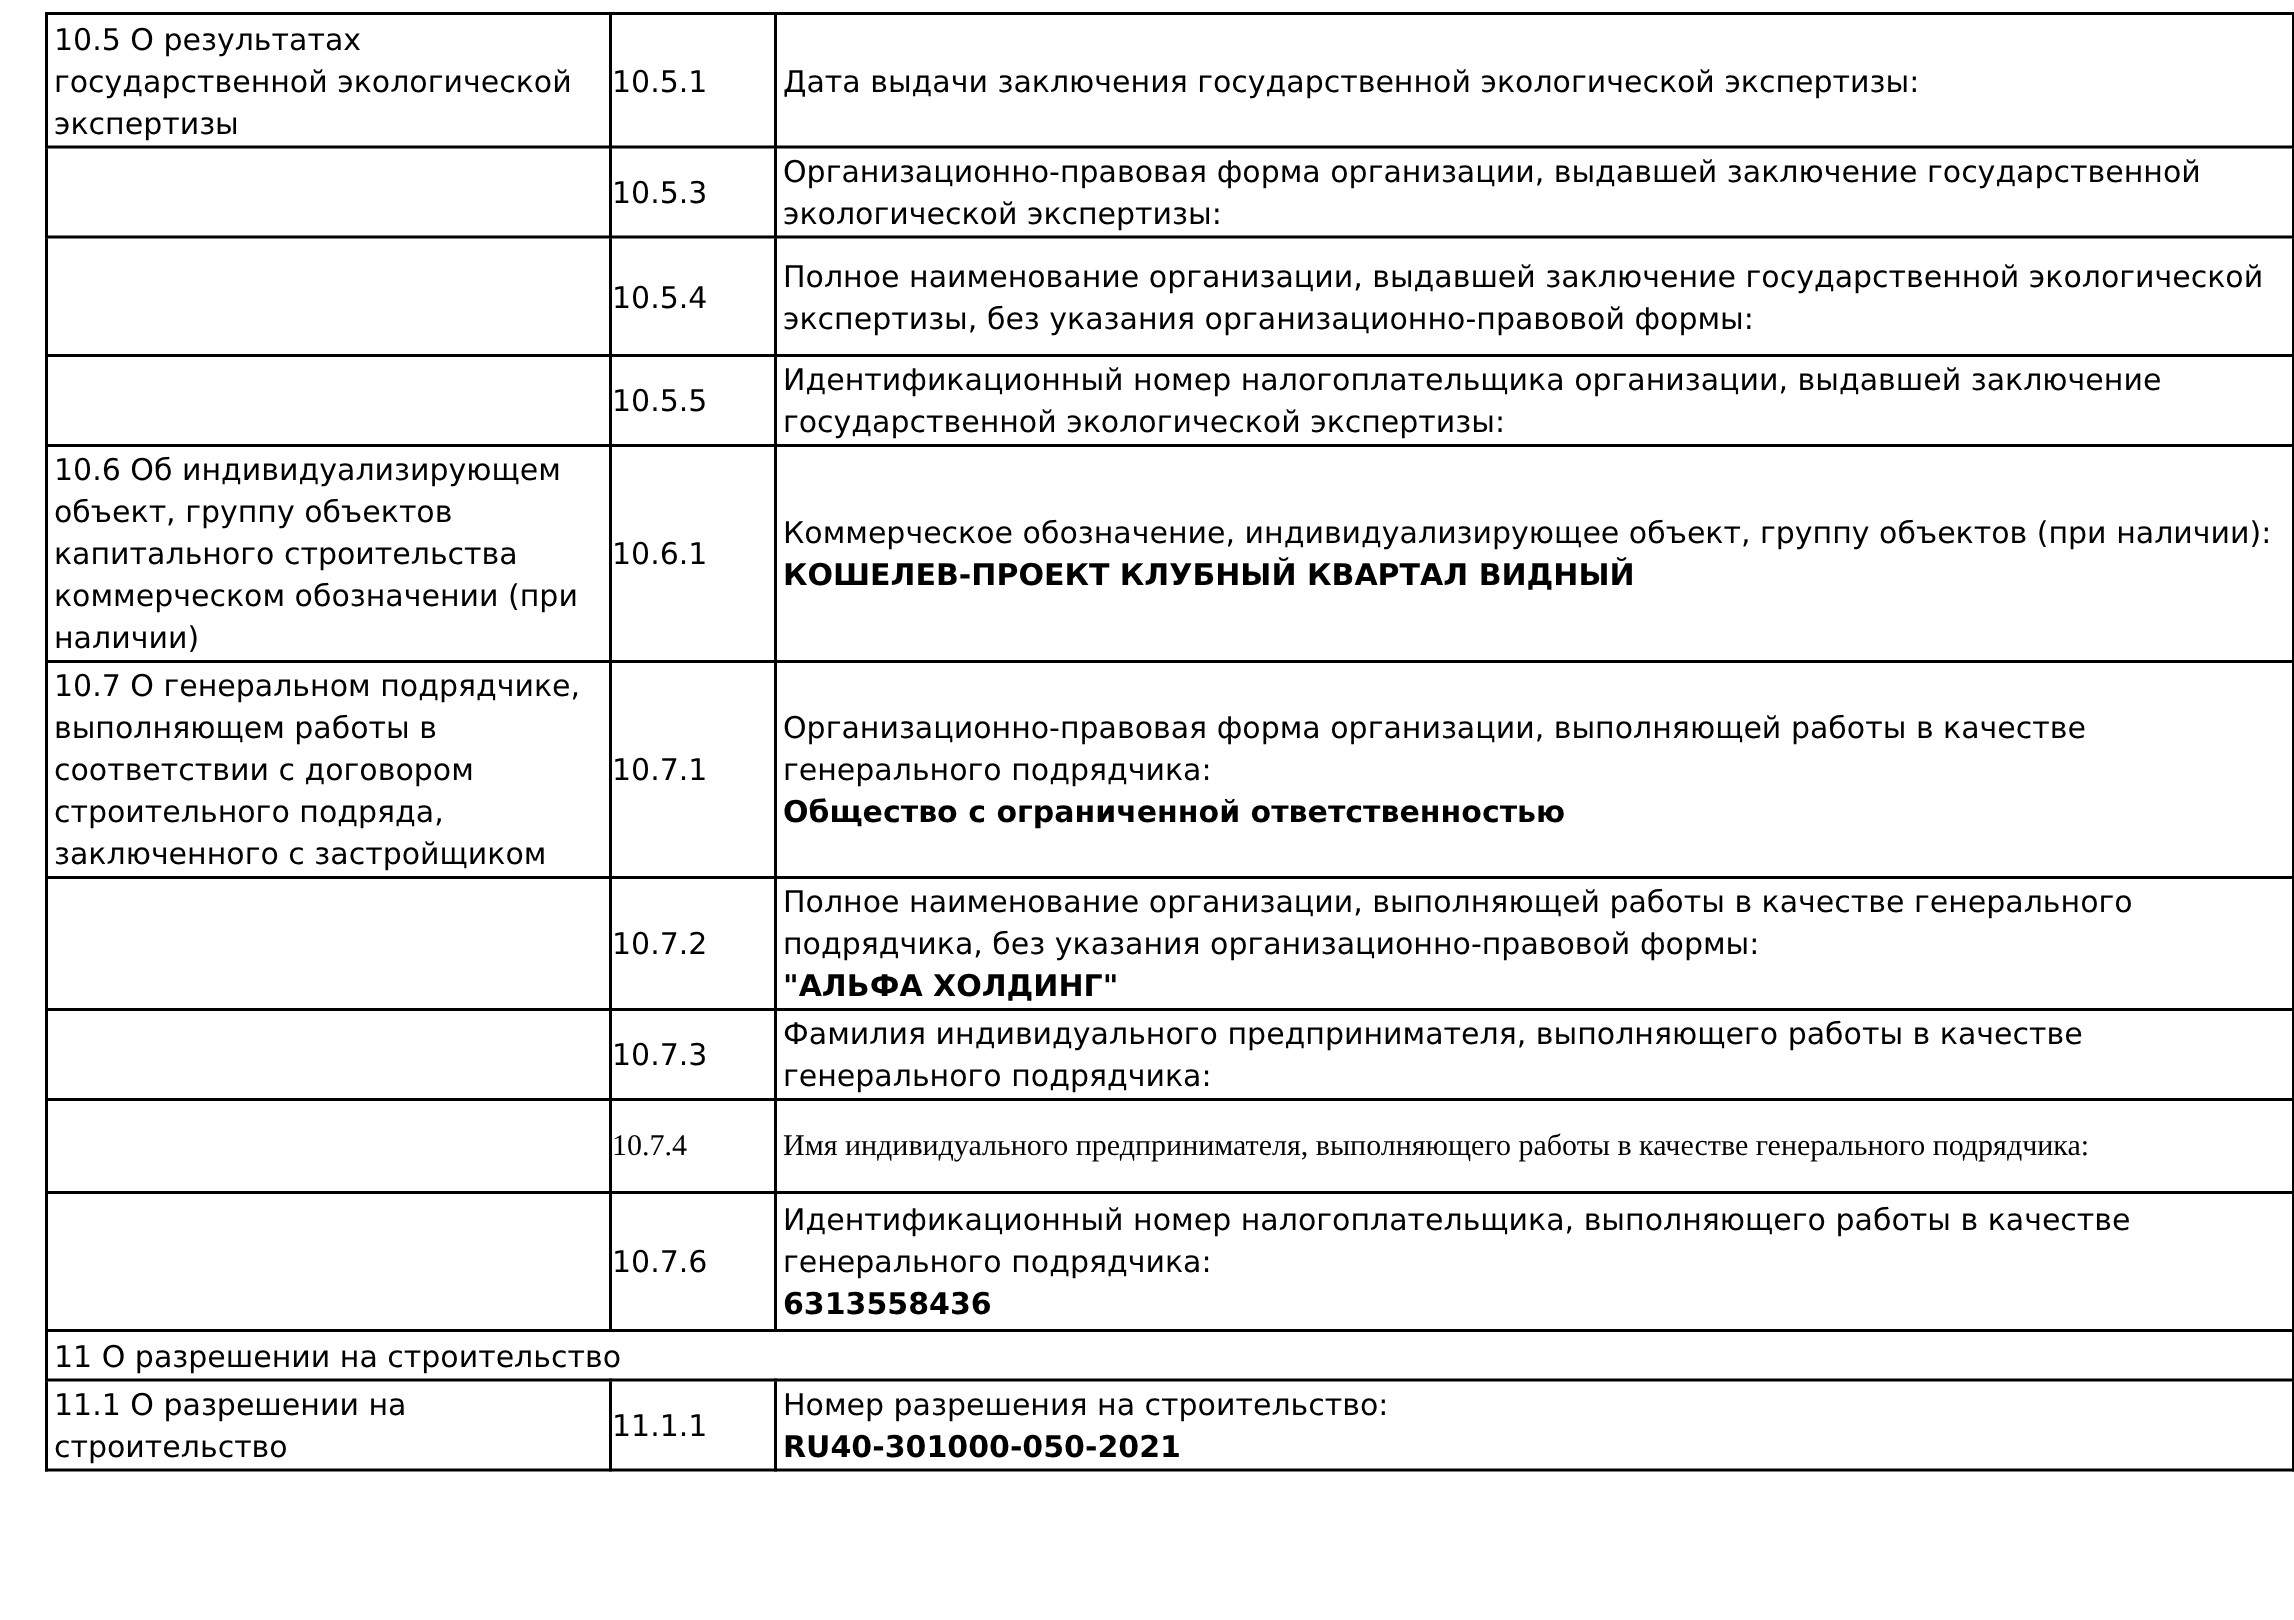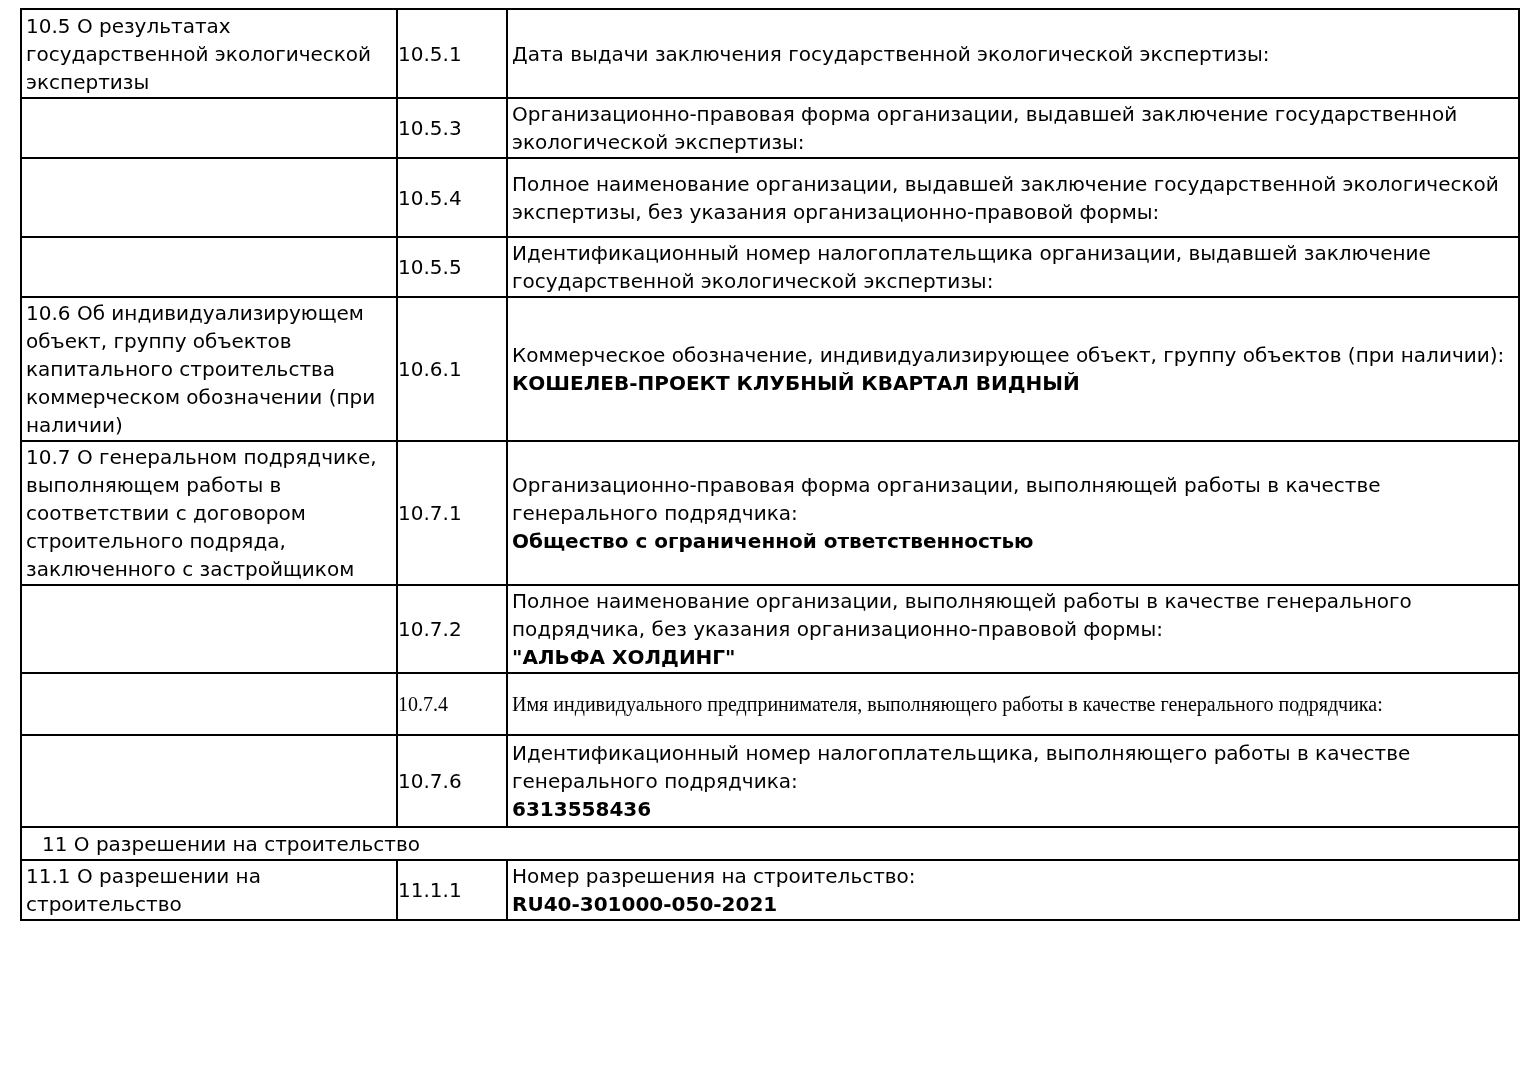--- a/index.html
+++ b/index.html
@@ -6,40 +6,40 @@
     margin: 0;
     padding: 0;
     background: #ffffff;
     width: 1529px;
     height: 1080px;
     font-family: "DejaVu Sans", "Liberation Sans", sans-serif;
     color: #000000;
   }
   table.decl {
     position: absolute;
-    left: 20px;
+    left: 30px;
     top: 8px;
     width: 1498px;
     border-collapse: collapse;
     table-layout: fixed;
   }
   col.c1 { width: 376px; }
   col.c2 { width: 110px; }
   col.c3 { width: 1012px; }
   td {
     border: 2px solid #000000;
     vertical-align: middle;
     padding: 1px 5px 1px 4px;
     font-size: 20px;
     line-height: 28px;
     overflow: hidden;
     word-wrap: break-word;
   }
   td.num-cell { padding-left: 0; }
-  td.section-header-cell { padding-left: 20px; }
+  td.section-header-cell { padding-left: 4px; }
   .item-value { font-weight: bold; }
 </style>
 </head>
 <body>
 
 <table class="decl">
   <colgroup>
     <col class="c1">
     <col class="c2">
     <col class="c3">
@@ -90,20 +90,27 @@
         </td>
       </tr>
       <tr style="height: 86px;">
         <td class="section-cell"></td>
         <td class="num-cell">10.7.2</td>
         <td class="content-cell">
           <div class="item-label">Полное наименование организации, выполняющей работы в качестве генерального подрядчика, без указания организационно-правовой формы:</div>
           <div class="item-value">"АЛЬФА ХОЛДИНГ"</div>
         </td>
       </tr>
+      <tr style="height: 58px;">
+        <td class="section-cell"></td>
+        <td class="num-cell">10.7.3</td>
+        <td class="content-cell">
+          <div class="item-label">Фамилия индивидуального предпринимателя, выполняющего работы в качестве генерального подрядчика:</div>
+        </td>
+      </tr>
       <tr style="height: 62px; font-family: Liberation Serif, serif;">
         <td class="section-cell"></td>
         <td class="num-cell">10.7.4</td>
         <td class="content-cell">
           <div class="item-label">Имя индивидуального предпринимателя, выполняющего работы в качестве генерального подрядчика:</div>
         </td>
       </tr>
       <tr style="height: 92px;">
         <td class="section-cell"></td>
         <td class="num-cell">10.7.6</td>

